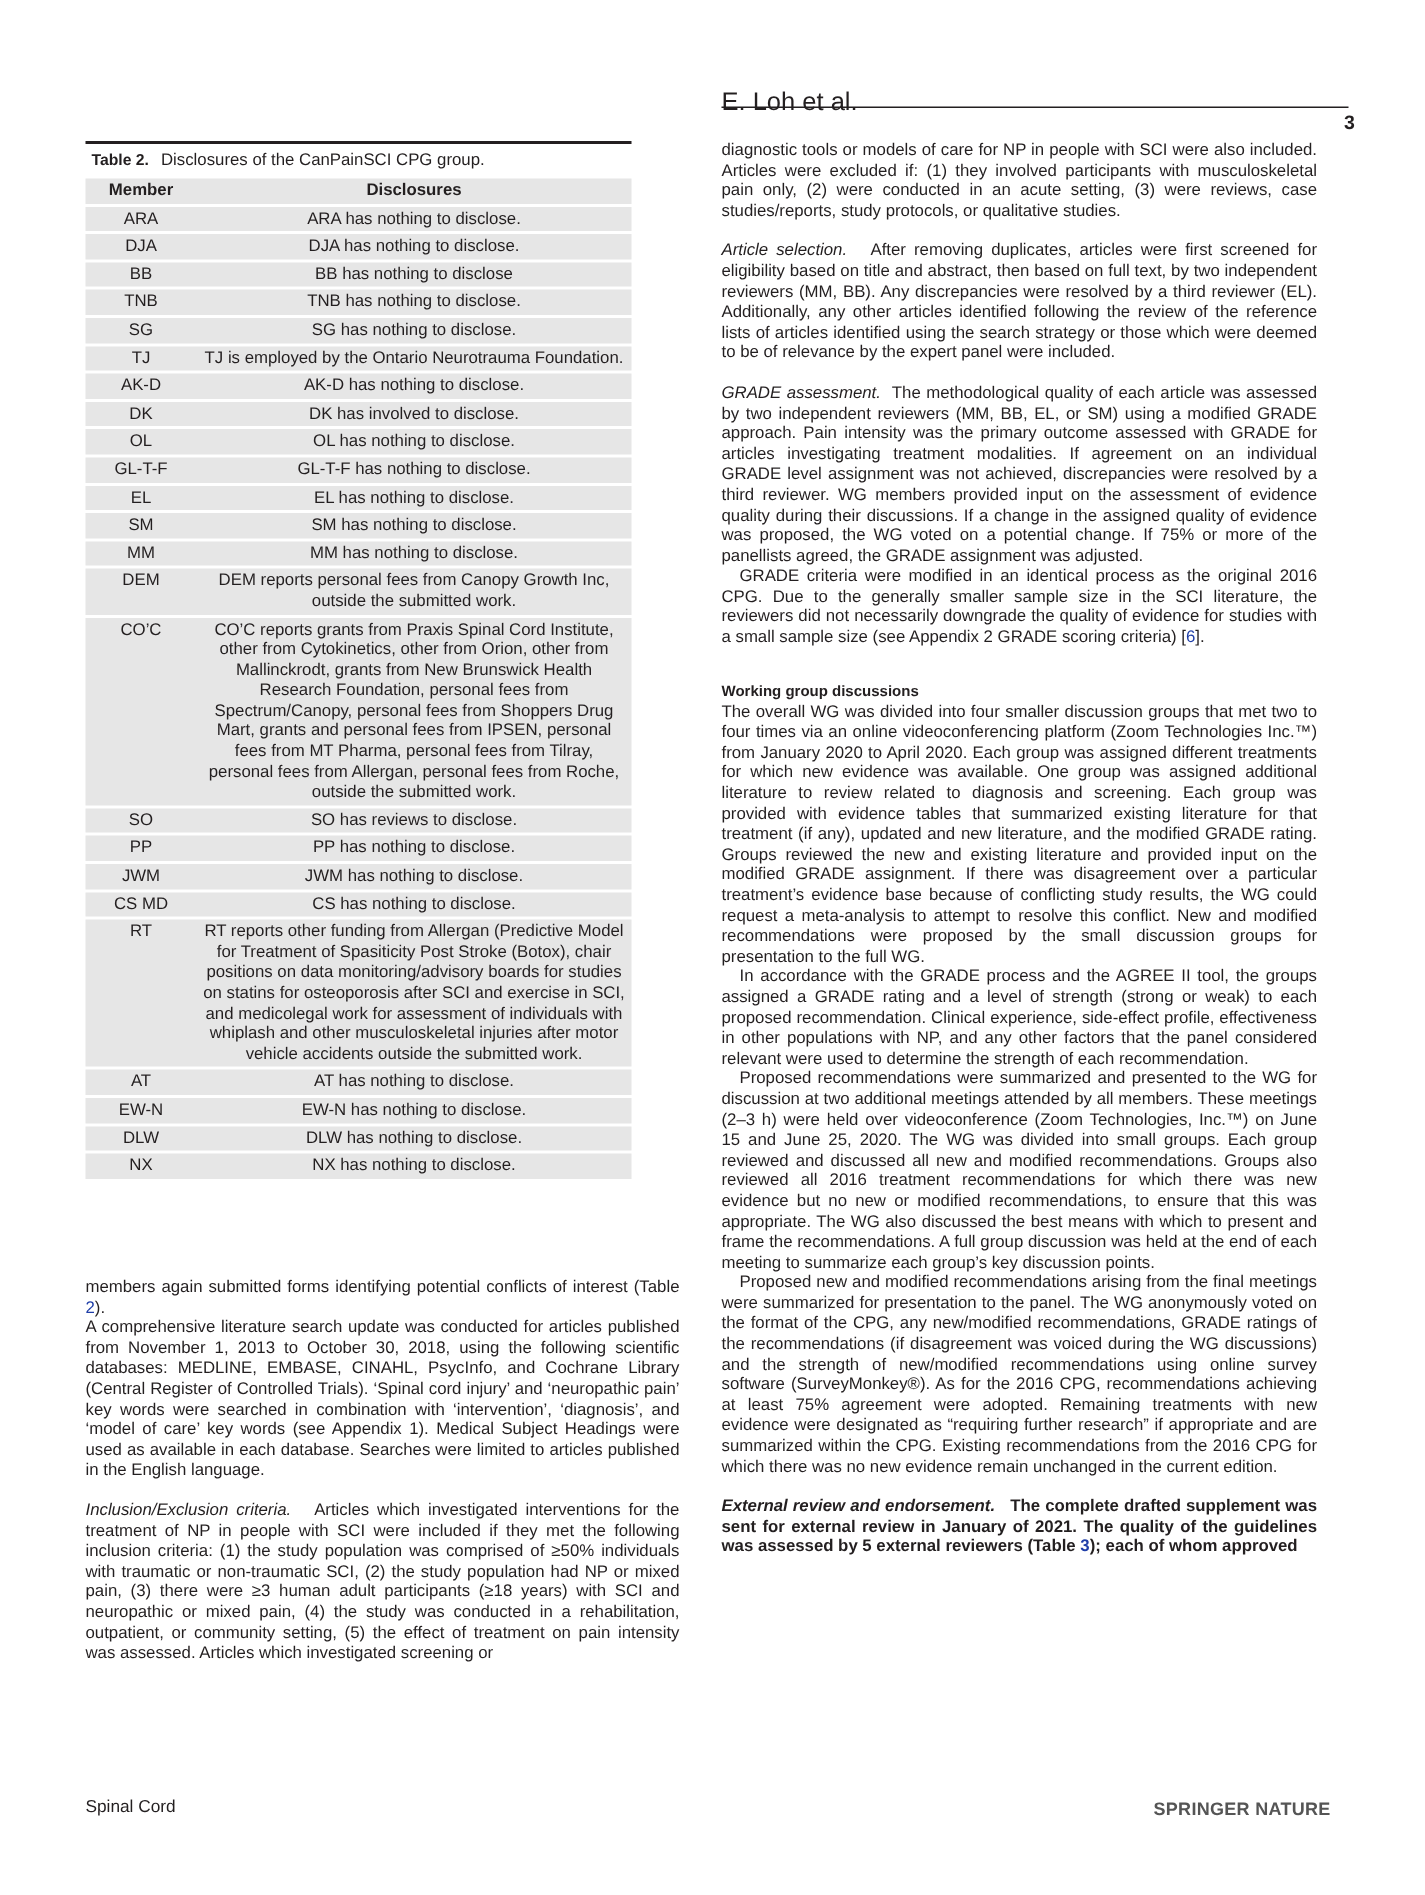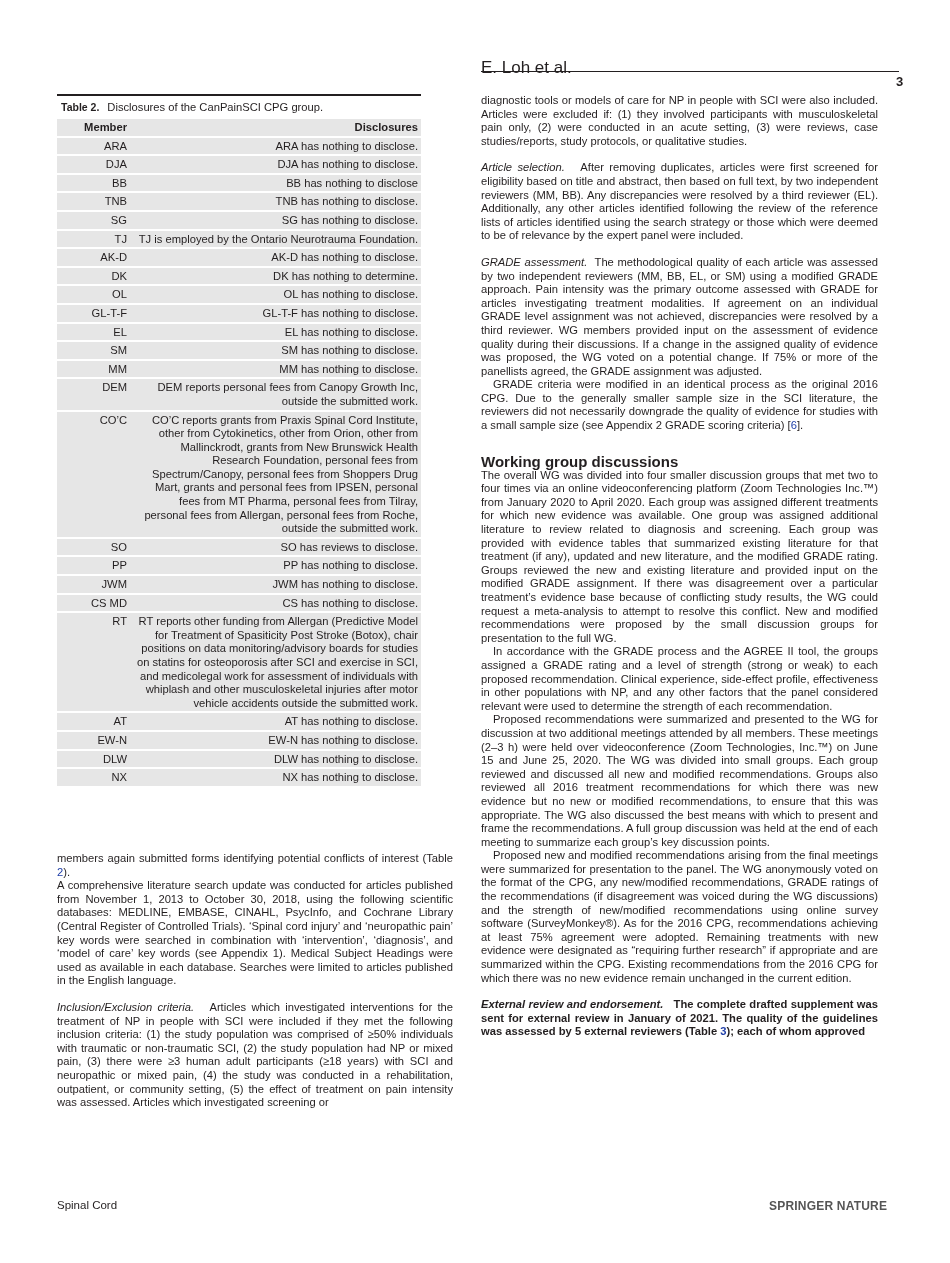--- a/index.html
+++ b/index.html
@@ -22,28 +22,28 @@
   .col-left { left: 57px; width: 396px; }
   .col-right { left: 481px; width: 397px; }
 
   .table-wrap { position: absolute; left: 57px; top: 94px; width: 364px; }
   .table-toprule { height: 2px; background: #231f20; }
   .table-caption { font-size: 11.2px; padding: 5px 0 6px 4px; }
   .table-caption .lbl { font-weight: bold; margin-right: 8px; font-size: 10.5px; }
   table { width: 100%; border-collapse: separate; border-spacing: 0 2px; margin-top: -2px; }
   th, td {
     background: #e6e6e6; font-size: 11.2px; line-height: 13.6px;
-    text-align: right; vertical-align: top; padding: 2px 3px 1px 4px;
+    text-align: center; vertical-align: top; padding: 2px 3px 1px 4px;
   }
   th { font-weight: bold; }
   td.member, th.member { width: 66px; }
 
   p { margin: 0; }
   .indent { text-indent: 12px; }
-  .heading { font-weight: bold; font-size: 15px; line-height: 14px; margin-top: 0; }
+  .heading { font-weight: bold; font-size: 10px; line-height: 14px; margin-top: 0; }
   .runin { font-style: italic; }
   .ref { color: #1f3ea8; }
 
   .footer-journal { position: absolute; left: 57px; top: 1199px; font-size: 11.5px; }
   .footer-brand {
     position: absolute; left: 769px; top: 1199px; font-size: 12px; font-weight: bold;
     color: #555555; letter-spacing: 0.2px;
   }
 </style>
 </head>
@@ -89,21 +89,21 @@
         <tr>
           <td class="member">TJ</td>
           <td>TJ is employed by the Ontario Neurotrauma Foundation.</td>
         </tr>
         <tr>
           <td class="member">AK-D</td>
           <td>AK-D has nothing to disclose.</td>
         </tr>
         <tr>
           <td class="member">DK</td>
-          <td>DK has nothing to determine.</td>
+          <td>DK has involved to disclose.</td>
         </tr>
         <tr>
           <td class="member">OL</td>
           <td>OL has nothing to disclose.</td>
         </tr>
         <tr>
           <td class="member">GL-T-F</td>
           <td>GL-T-F has nothing to disclose.</td>
         </tr>
         <tr>

